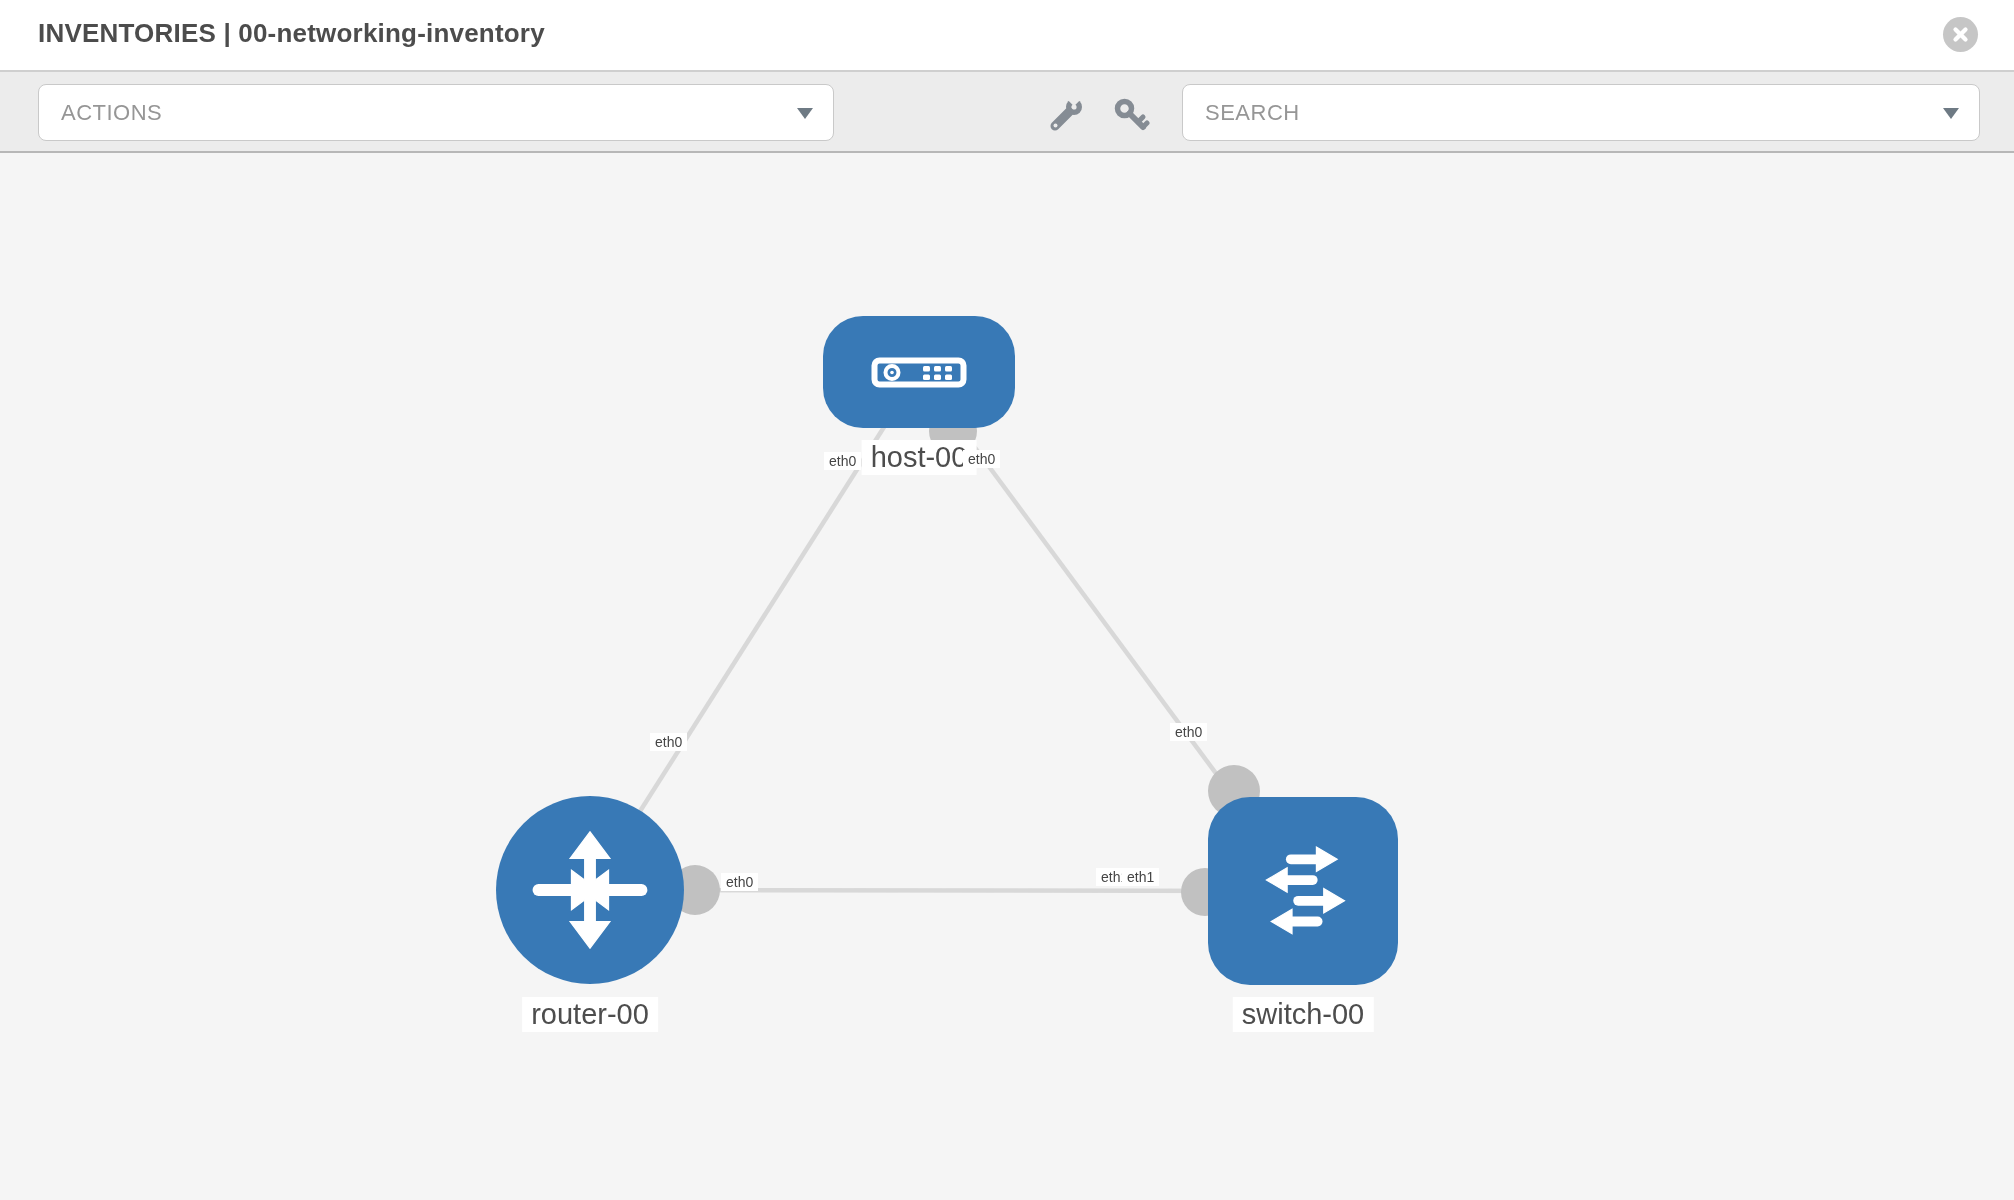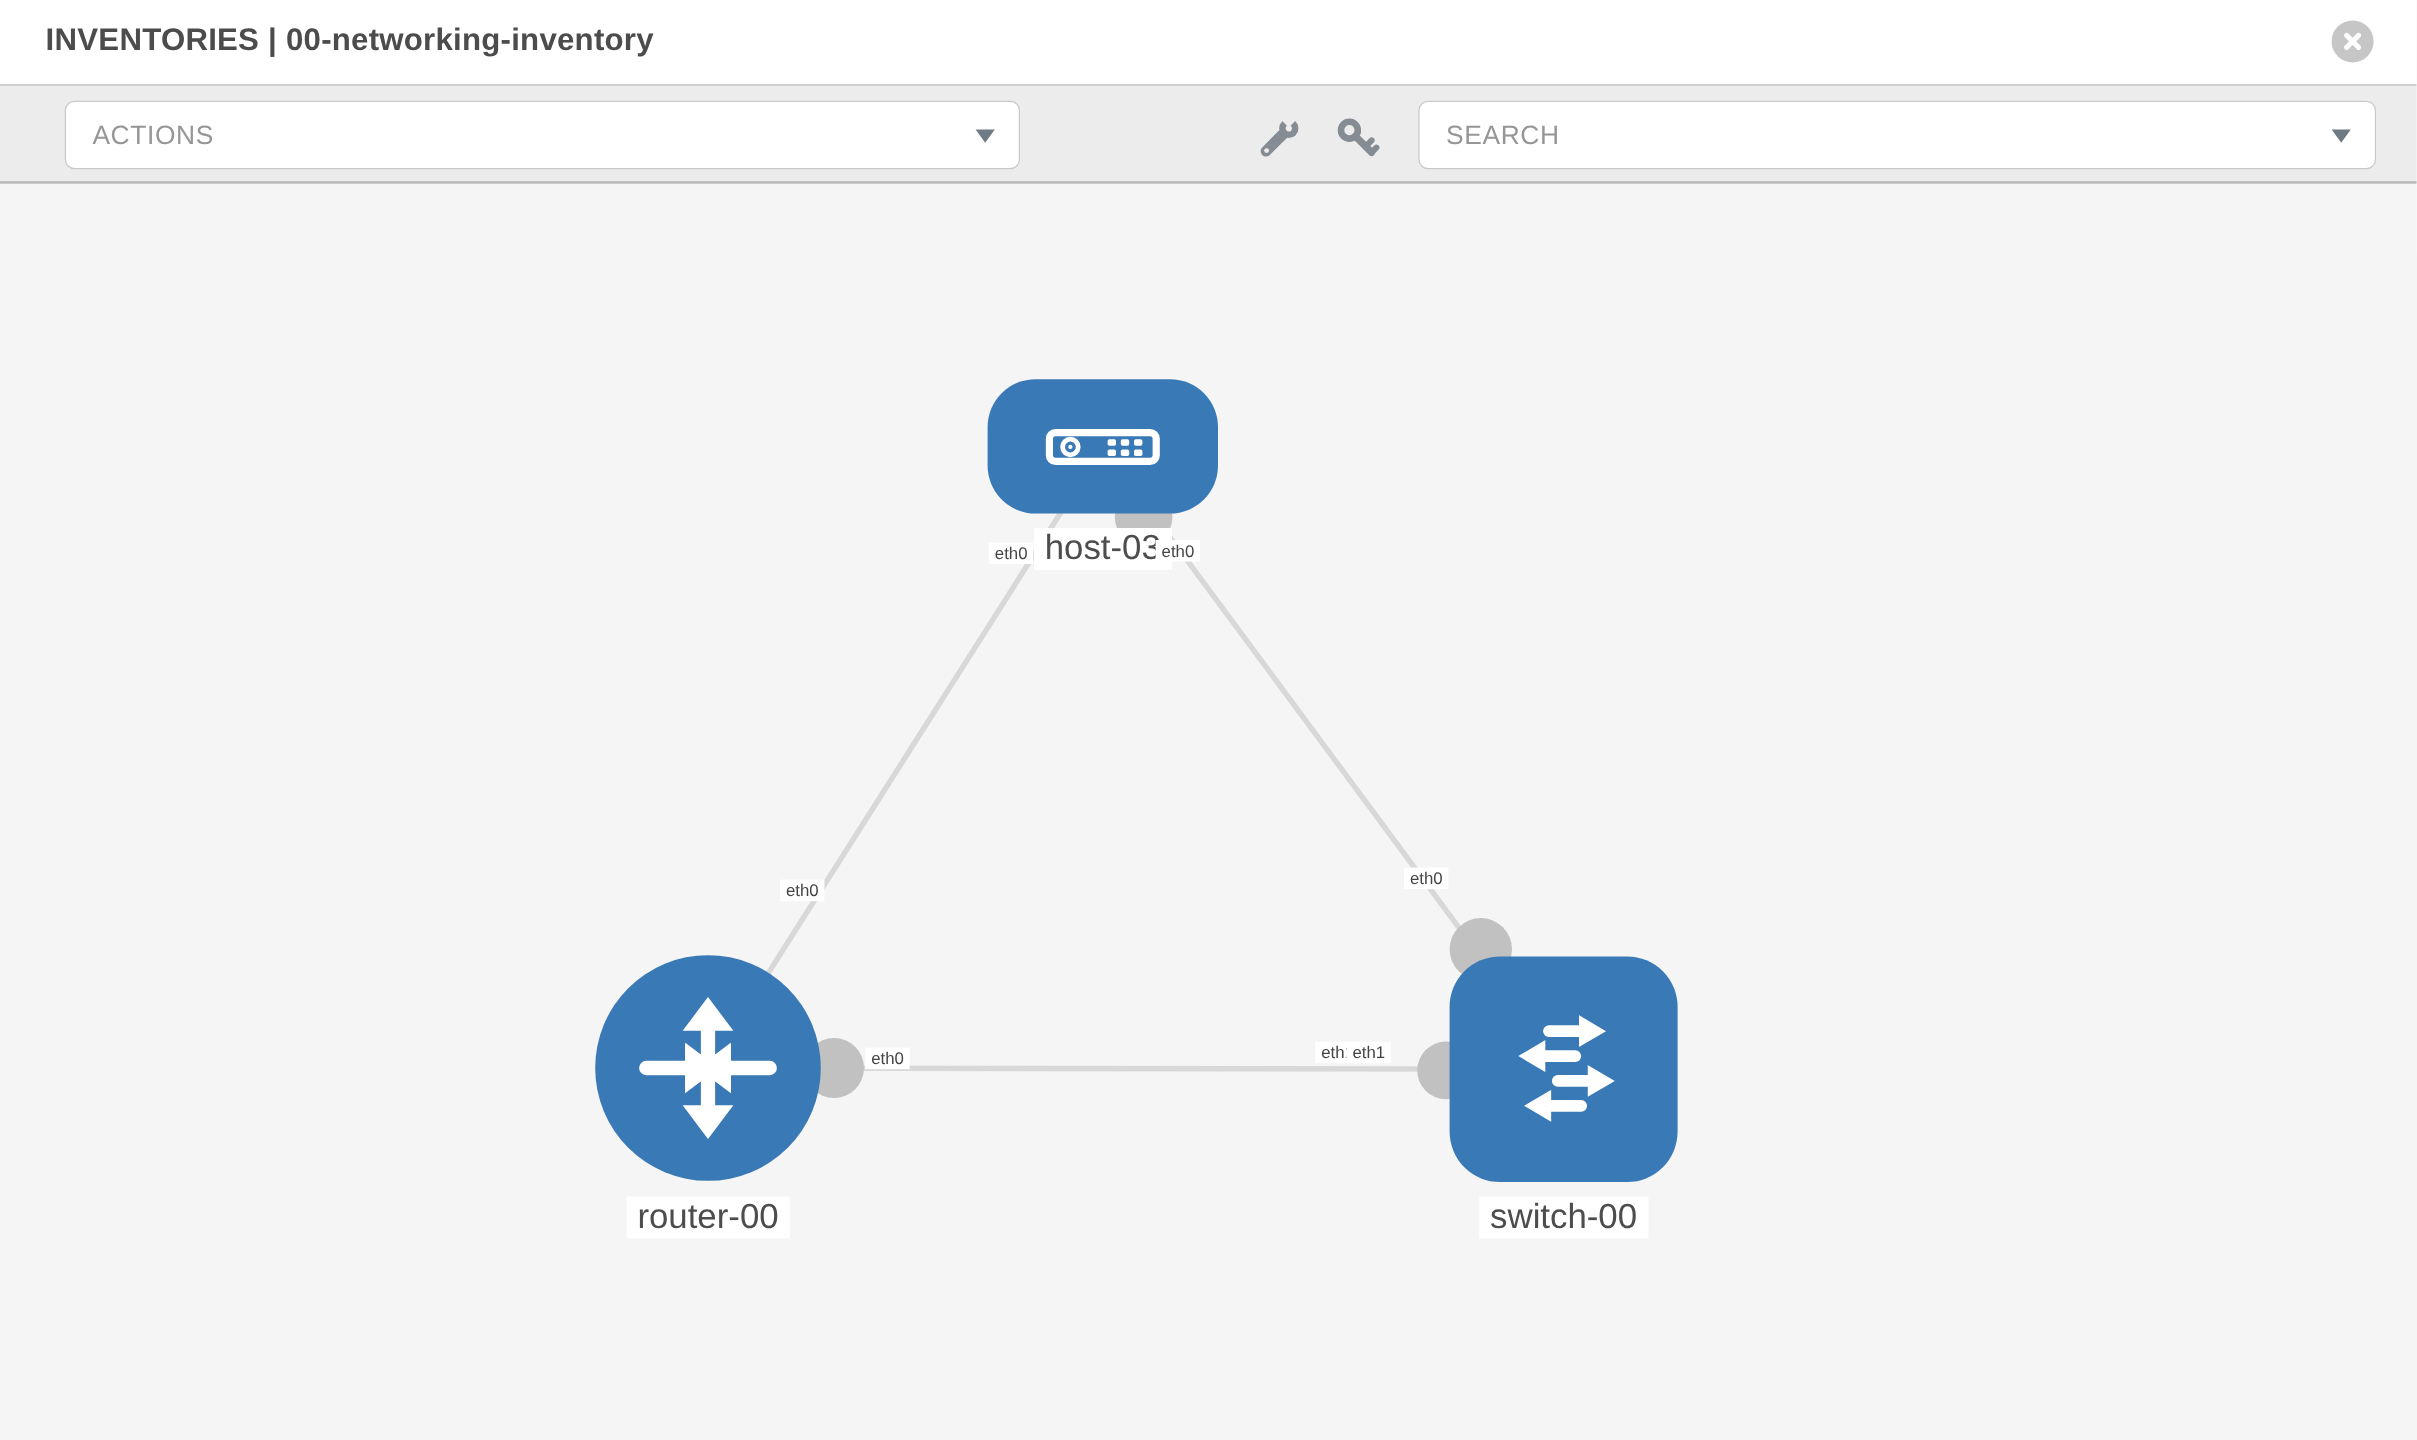--- a/index.html
+++ b/index.html
@@ -31,21 +31,21 @@
     position:absolute; top:12px; height:57px; background:#fff;
     border:1px solid #c9c9c9; border-radius:8px;
     display:flex; align-items:center; padding:0 22px; cursor:pointer;
   }
   .dropdown .dd-label { font-size:22px; color:#969696; letter-spacing:0.5px; }
   .chevron {
     position:absolute; right:20px; top:50%; margin-top:-5px;
     width:0; height:0; border-left:8px solid transparent;
     border-right:8px solid transparent; border-top:11px solid #6e7a84;
   }
-  .dd-actions { left:54px;  width:796px; }
+  .dd-actions { left:38px;  width:796px; }
   .dd-search  { left:1182px; width:798px; }
   .tool-icon-btn { position:absolute; top:26px; width:36px; height:34px; cursor:pointer; }
   .btn-wrench { left:1048px; }
   .btn-key    { left:1114px; }
   
   .canvas {
     position:absolute; left:0; top:155px; width:2014px; height:1045px;
     background:#f5f5f5; cursor:move;
   }
   .links-layer { position:absolute; left:0; top:0; width:2014px; height:1200px; z-index:1; pointer-events:none; }
@@ -193,21 +193,21 @@
         <line x1="58" y1="41" x2="35" y2="41" stroke-width="8" stroke-linecap="round"></line>
         <polygon points="37,31 20,41 37,51" stroke-width="1"></polygon>
         <line x1="46" y1="58" x2="69" y2="58" stroke-width="8" stroke-linecap="round"></line>
         <polygon points="67,48 84,58 67,68" stroke-width="1"></polygon>
         <line x1="62" y1="75" x2="39" y2="75" stroke-width="8" stroke-linecap="round"></line>
         <polygon points="41,65 24,75 41,85" stroke-width="1"></polygon>
       </g>
     </svg>
   </div>
 
-  <span class="node-label lbl-host">host-03</span>
+  <span class="node-label lbl-host">host-00</span>
   <span class="node-label lbl-router">router-00</span>
   <span class="node-label lbl-switch">switch-00</span>
 
   <span class="if-label if-host-left">eth0</span>
   <span class="if-label if-router-top">eth0</span>
   <span class="if-label if-host-right">eth0</span>
   <span class="if-label if-switch-top">eth0</span>
   <span class="if-label if-router-right">eth0</span>
   <span class="if-label if-overlap-back">eth1</span>
   <span class="if-label if-overlap-front">eth1</span>

